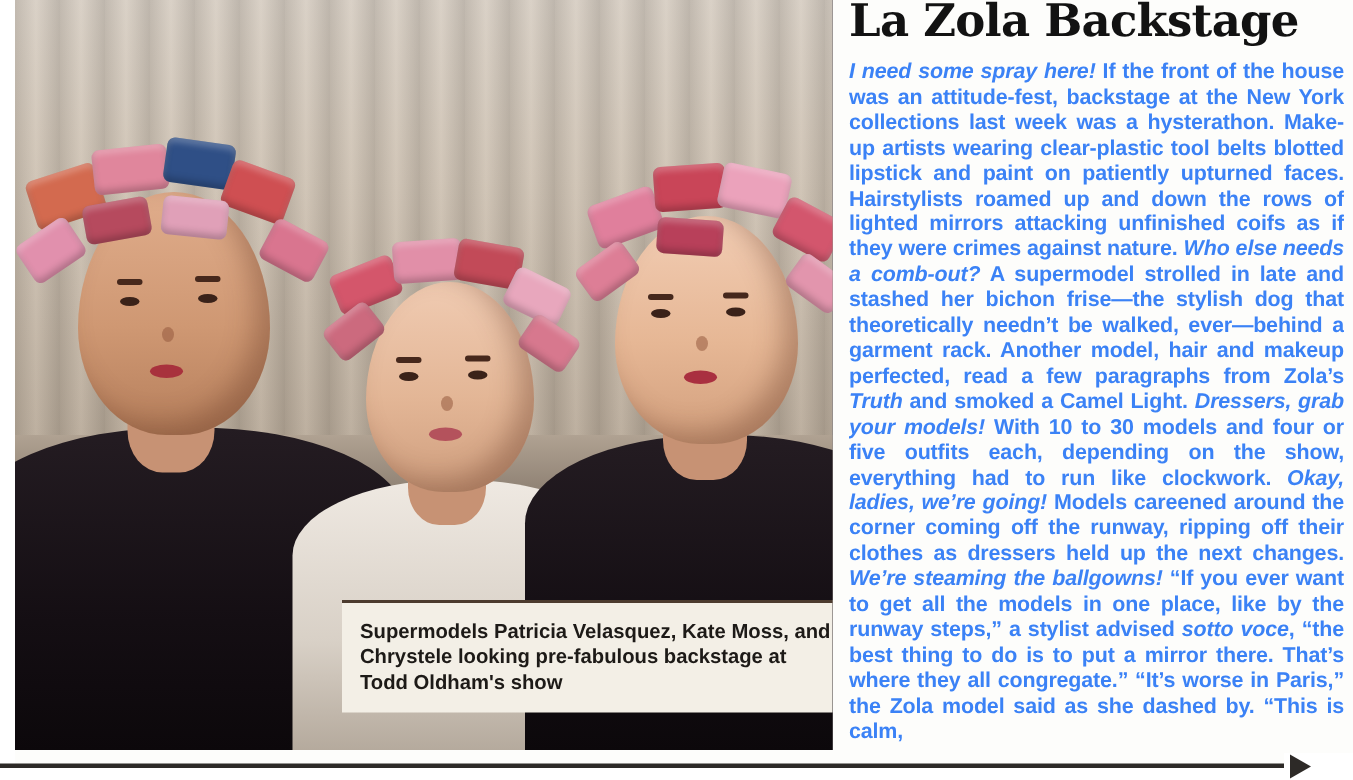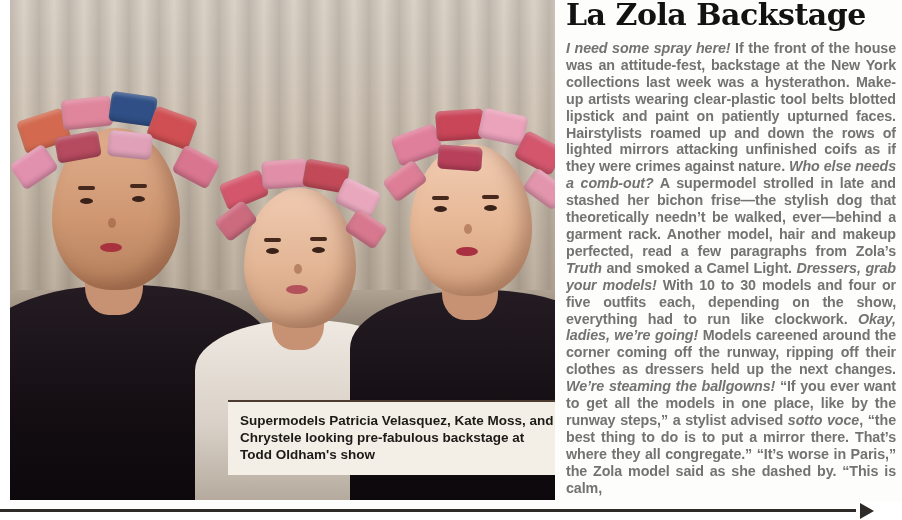--- a/index.html
+++ b/index.html
@@ -145,21 +145,21 @@
     letter-spacing: -0.5px;
     color: #121212;
     white-space: nowrap;
   }
   .article {
     margin: 6px 0 16px 0;
     font-family: "Liberation Sans", sans-serif;
     font-weight: bold;
     font-size: 14.3px;
     line-height: 16.9px;
-    color: #737373;
+    color: #3b82f6;
     text-align: justify;
     letter-spacing: -0.1px;
   }
   .article i { font-style: italic; }
 
   
   .bottom-rule {
     position: absolute;
     left: 0;
     bottom: 8px;

